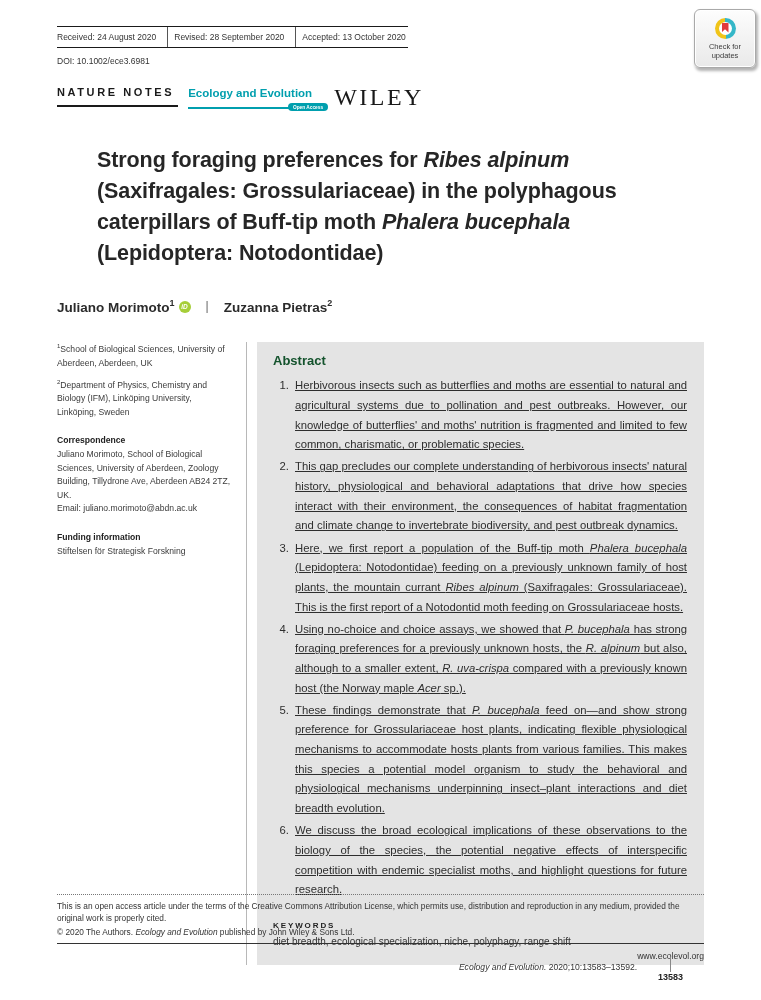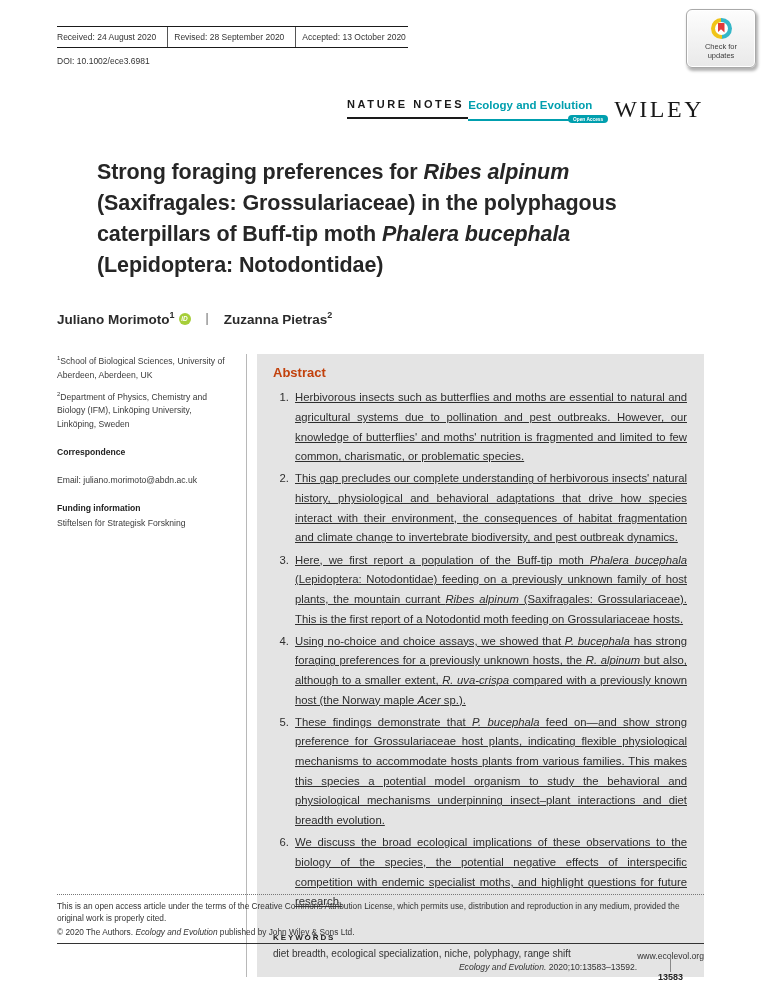--- a/index.html
+++ b/index.html
@@ -15,38 +15,38 @@
     display:inline-flex; margin-top:26px;
     border-top:1.5px solid #1a1a1a; border-bottom:1.5px solid #1a1a1a;
     font-size:8.5px; color:#333;
   }
   .date-item { padding:5px 11px 5px 0; margin-right:6px; border-right:1px solid #555; white-space:nowrap; }
   .date-item:last-child { border-right:none; margin-right:0; padding-right:2px; }
   .doi-line { font-size:8.5px; color:#333; margin-top:8px; }
 
   
   .check-badge {
-    position:absolute; top:9px; right:5px; width:70px; height:59px;
+    position:absolute; top:9px; right:5px; width:62px; height:59px;
     border:1px solid #a9a9a9; border-radius:6px;
     background:linear-gradient(#fdfdfd,#e9e9e9);
     box-shadow:1.5px 2.5px 3px rgba(0,0,0,.3), inset 0 0 0 1px #fff;
     display:flex; flex-direction:column; align-items:center; justify-content:center;
     cursor:pointer;
   }
   .cb-ring { width:21px; height:21px; border-radius:50%;
     background:conic-gradient(#35b7c8 0 50%, #f0c419 50% 100%);
     display:flex; align-items:center; justify-content:center; }
   .cb-inner { width:13px; height:13px; border-radius:50%; background:#fff;
     display:flex; align-items:flex-start; justify-content:center; }
   .cb-bookmark { width:7px; height:10px; background:#e23a3a; margin-top:1px;
     clip-path:polygon(0 0,100% 0,100% 100%,50% 68%,0 100%); }
   .cb-text { font-size:7.5px; line-height:1.2; color:#3d3d3d; text-align:center; margin-top:3px; }
 
   
-  .section-row { margin-top:32px; display:flex; justify-content:flex-end; align-items:flex-start; }
+  .section-row { margin-top:20px; display:flex; justify-content:flex-start; align-items:flex-start;gap:10px; }
   .section-label {
     font-size:11px; font-weight:bold; letter-spacing:2.6px; color:#1a1a1a;
     border-bottom:2px solid #1a1a1a; padding-bottom:7px; padding-right:4px;
   }
   .logo-group { display:flex; align-items:center; gap:16px; margin-top:-2px; }
   .eco-logo { position:relative; color:var(--teal); font-size:11.5px; font-weight:bold;
     padding-bottom:8px; border-bottom:2px solid var(--teal); padding-right:6px; }
   .oa-pill { position:absolute; right:-10px; bottom:-4.5px; background:var(--teal);
     color:#fff; font-size:4.8px; font-weight:bold; padding:1.5px 5px; border-radius:5px;
     white-space:nowrap; }
@@ -67,21 +67,21 @@
 
   
   .columns { display:flex; margin-top:28px; }
   .left-col { width:190px; flex-shrink:0; padding-right:14px;
     border-right:1px solid #b8b8b8; font-size:8.6px; line-height:1.56; color:#3a3a3a; }
   .left-col p { margin-bottom:8px; }
   .left-col sup { font-size:6px; }
   .col-heading { font-weight:bold; color:#222; margin-top:15px; margin-bottom:1px; }
   .abstract-box { flex:1; margin-left:10px; background:var(--absbg);
     padding:11px 17px 18px 16px; }
-  .abstract-heading { font-size:13px; font-weight:bold; color:#c2410c; margin-bottom:8px; }
+  .abstract-heading { font-size:13px; font-weight:bold; color:#14532d; margin-bottom:8px; }
   .abstract-list { margin:0; padding-left:19px; font-size:11.3px; line-height:1.74;
     text-align:justify; color:#2e2e2e; }
   .abstract-list li { margin-bottom:2.5px; padding-left:3px;text-decoration:underline; }
   .keywords-heading { margin-top:21px; font-size:8px; font-weight:bold;
     letter-spacing:1.9px; color:#222; }
   .keywords { margin-top:6px; font-size:10px; color:#333; }
 
   
   .license-block { position:absolute; left:57px; right:57px; top:894px;
     border-top:1.5px dotted #777; padding-top:5px; font-size:8.3px; line-height:1.5; color:#333; }
@@ -150,21 +150,21 @@
 
   
   <div class="columns">
 
     <div class="left-col">
       <p><sup>1</sup><span>School of Biological Sciences, University of Aberdeen, Aberdeen, UK</span></p>
       <p><sup>2</sup><span>Department of Physics, Chemistry and Biology (IFM), Linköping University, Linköping, Sweden</span></p>
 
       <div class="col-heading">Correspondence</div>
       <p>
-        <br>
+        <span>Juliano Morimoto, School of Biological Sciences, University of Aberdeen, Zoology Building, Tillydrone Ave, Aberdeen AB24 2TZ, UK.</span><br>
         <span>Email: juliano.morimoto@abdn.ac.uk</span>
       </p>
 
       <div class="col-heading">Funding information</div>
       <p>Stiftelsen för Strategisk Forskning</p>
     </div>
 
     <div class="abstract-box">
       <div class="abstract-heading">Abstract</div>
       <ol class="abstract-list">

